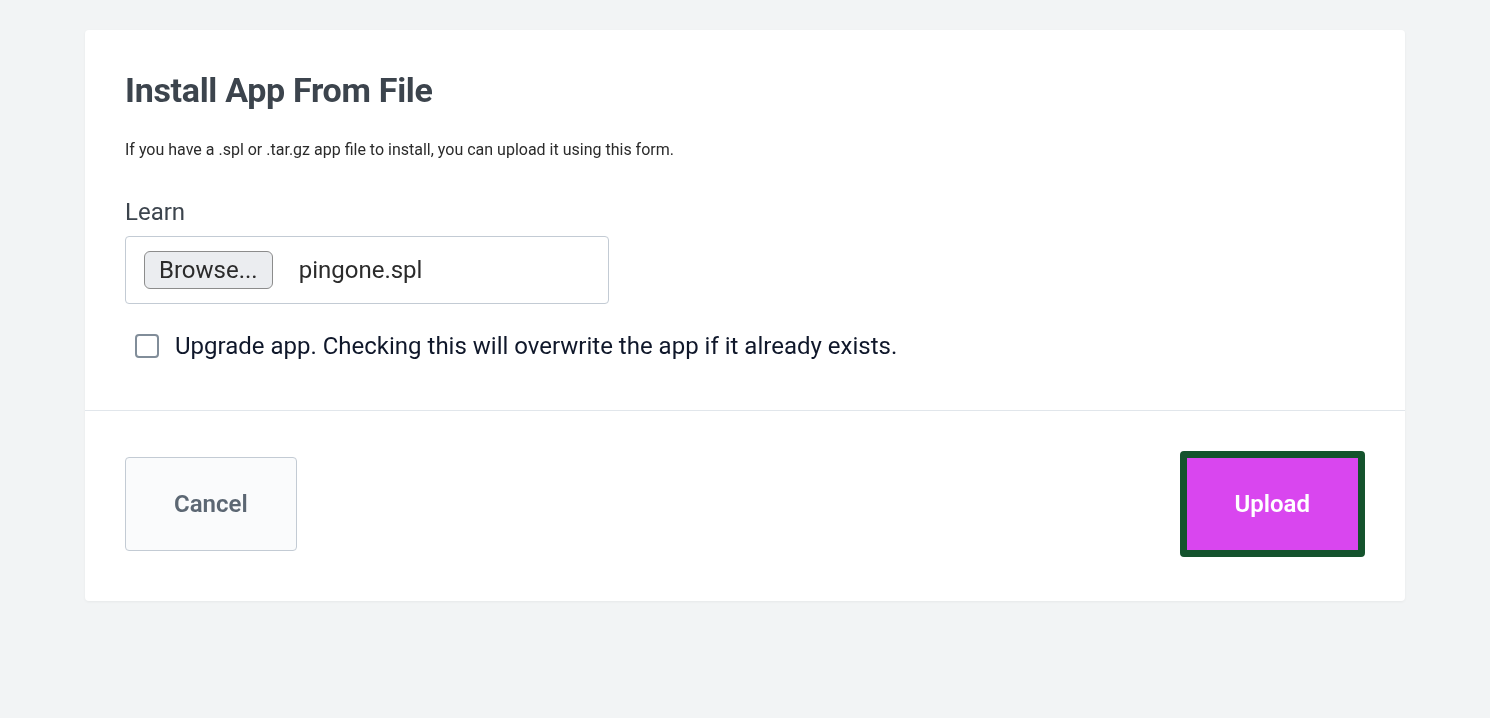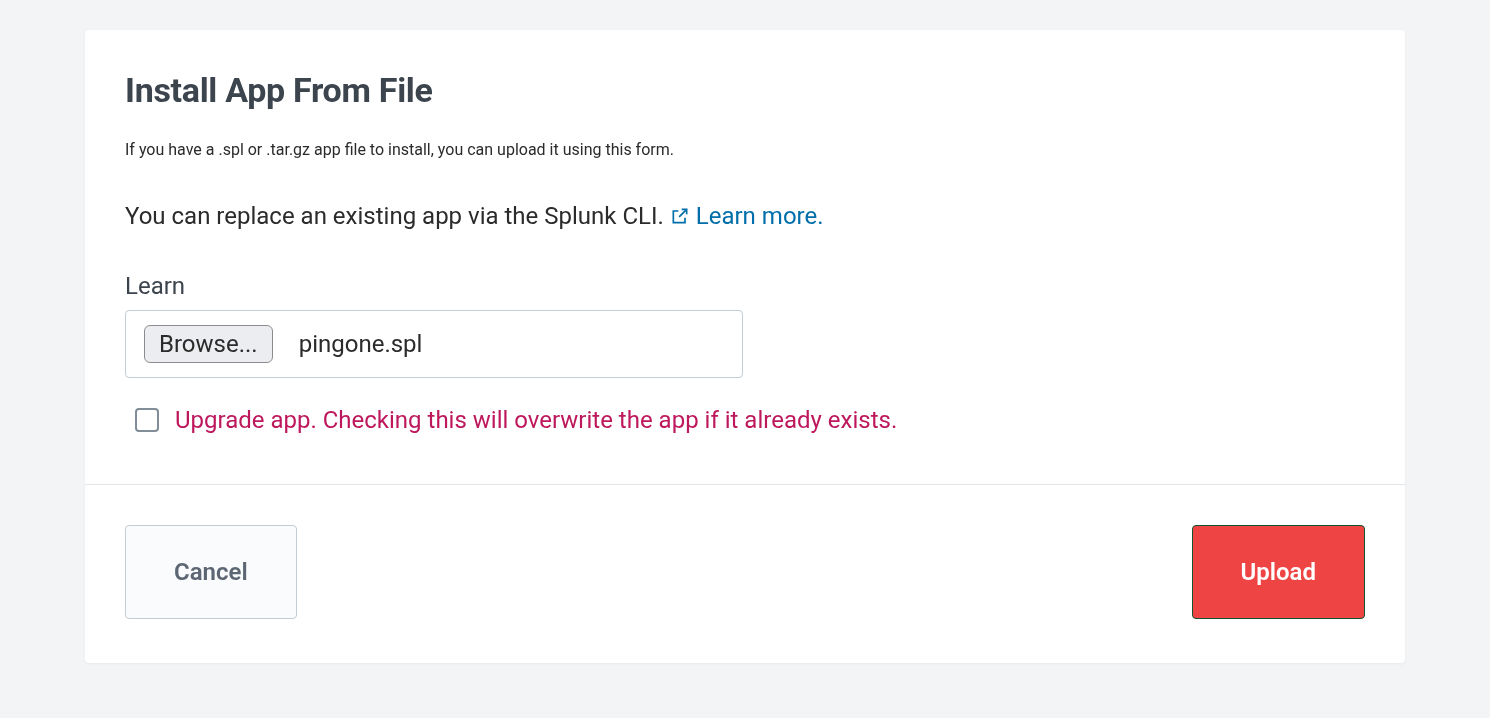--- a/index.html
+++ b/index.html
@@ -53,21 +53,21 @@
     .field-label {
       font-size: 24px;
       color: #3c444d;
       margin-bottom: 10px;
     }
     .file-input-wrap {
       display: flex;
       align-items: center;
       border: 1px solid #c3cbd4;
       border-radius: 4px;
-      width: 618px;
+      width: 484px;
       height: 68px;
       padding: 0 18px;
       margin-bottom: 28px;
     }
     .browse-btn {
       background: #ebedf0;
       border: 1px solid #8c8c8c;
       border-radius: 6px;
       font-size: 24px;
       color: #2b2b2b;
@@ -91,21 +91,21 @@
       width: 24px;
       height: 24px;
       border: 2.5px solid #818d99;
       border-radius: 4px;
       background: transparent;
       cursor: pointer;
       flex-shrink: 0;
     }
     .checkbox-label {
       font-size: 24px;
-      color: #be185d;
+      color: #0f172a;
       cursor: pointer;
     }
 
     .panel-footer {
       border-top: 1px solid #e1e6eb;
       padding: 40px 40px 44px 40px;
       display: flex;
       justify-content: space-between;
       align-items: center;
     }
@@ -117,46 +117,34 @@
       cursor: pointer;
       font-family: inherit;
       border: 1px solid transparent;
     }
     .btn-cancel {
       background: #fafbfc;
       border: 1px solid #c3cbd4;
       color: #5c6773;
     }
     .btn-upload {
-      background: #ef4444;
+      background: #d946ef;
       color: #ffffff;
-      border: 1px solid #14532d;
+      border: 7px solid #14532d;
     }
   </style>
 </head>
 <body>
 
 <div class="panel">
   <div class="panel-body">
     <h1>Install App From File</h1>
 
     <p class="description">If you have a .spl or .tar.gz app file to install, you can upload it using this form.</p>
 
-    <p class="description2">
-      <span>You can replace an existing app via the Splunk CLI. </span>
-      <a class="learn-more-link">
-        <span class="ext-icon">
-          <svg width="20" height="20" viewBox="0 0 24 24">
-            <path d="M14 4 L20 4 L20 10"></path>
-            <path d="M20 4 L11 13"></path>
-            <path d="M18 14 L18 20 L4 20 L4 6 L10 6"></path>
-          </svg>
-        </span><span>Learn more.</span>
-      </a>
-    </p>
 
     <div class="field-label">Learn</div>
 
     <div class="file-input-wrap">
       <button class="browse-btn">Browse...</button>
       <span class="file-name">pingone.spl</span>
     </div>
 
     <div class="checkbox-row">
       <button class="checkbox" role="checkbox" aria-checked="false"></button>

